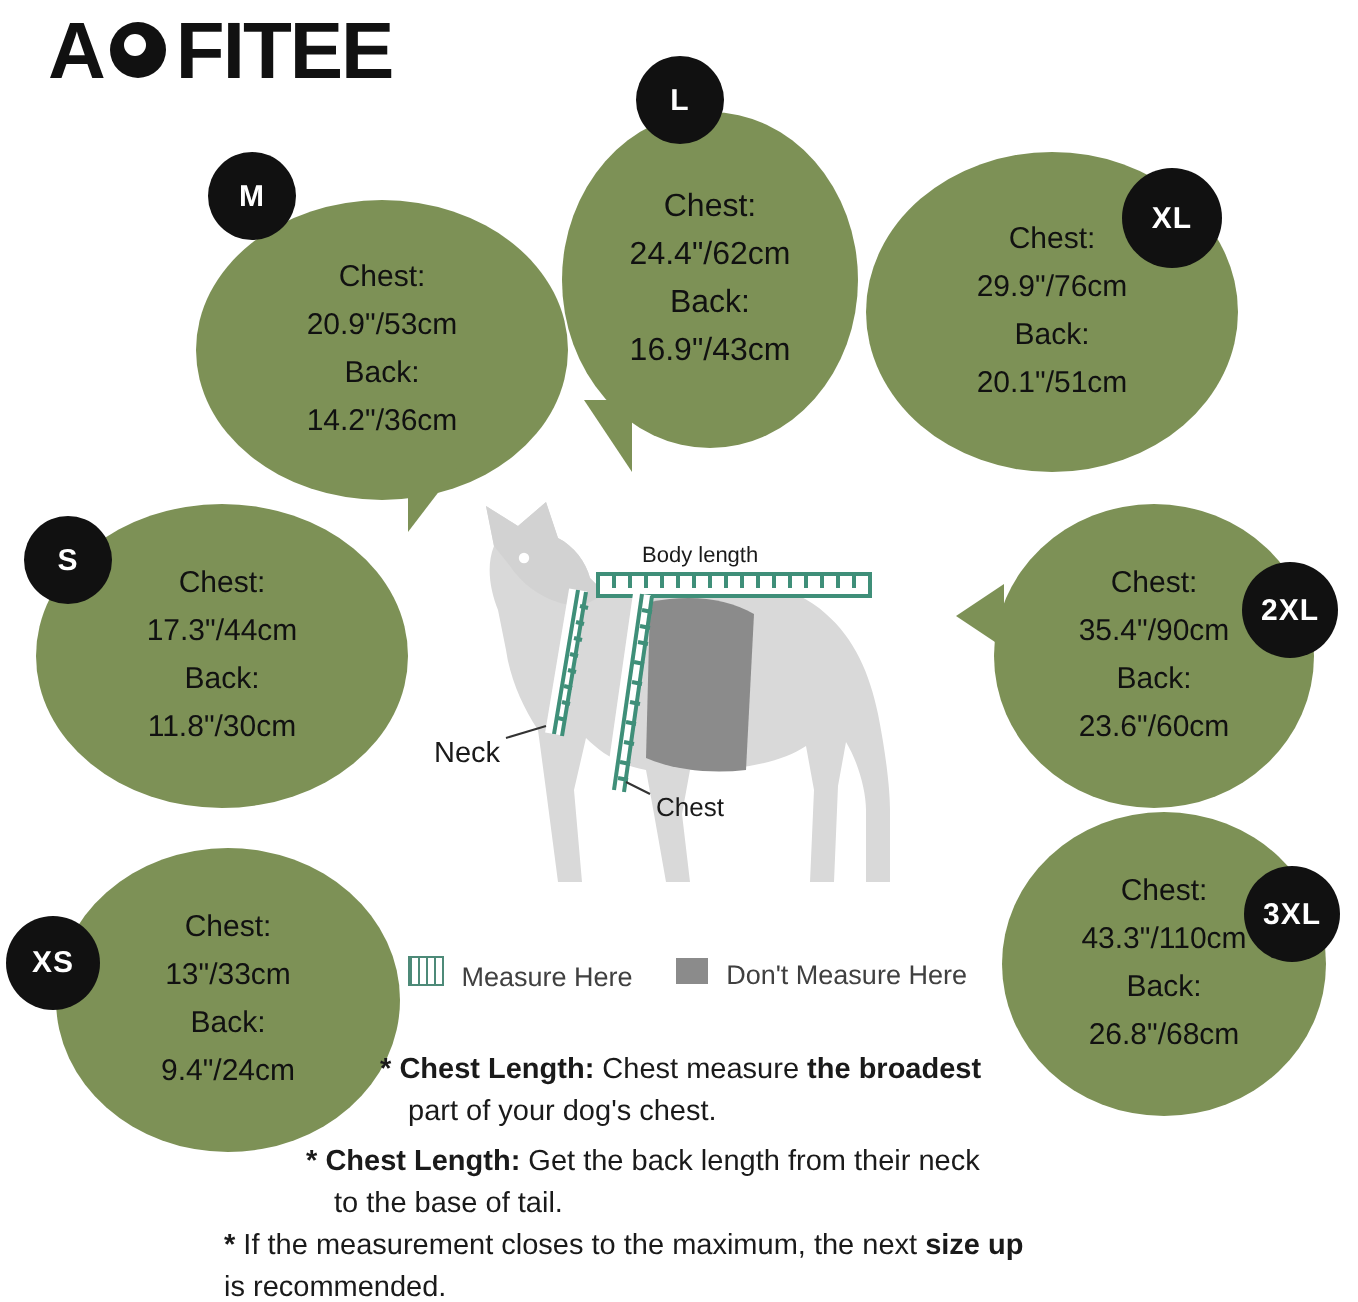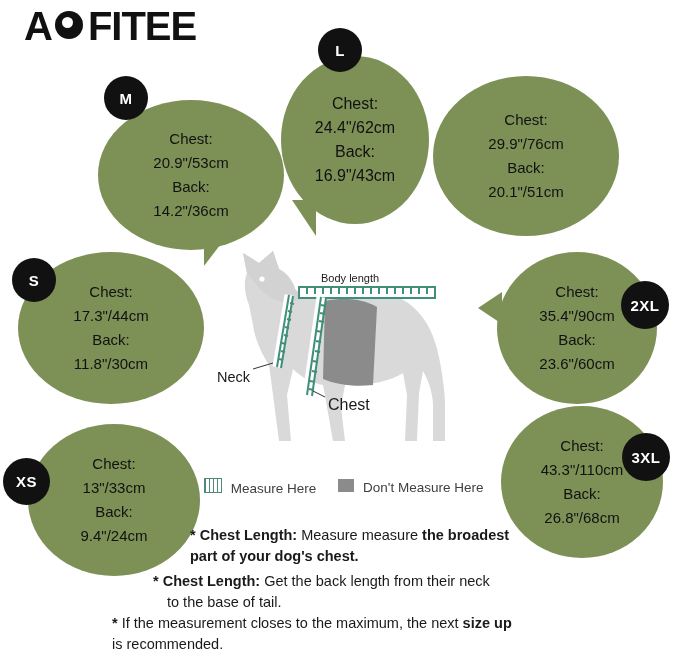--- a/index.html
+++ b/index.html
@@ -173,20 +173,23 @@
   <div class="tail" style="left:292px; top:200px; border-width:0 24px 36px 0; border-color:transparent #7d9156 transparent transparent;"></div>
   <div class="badge" style="left:318px; top:28px; width:44px; height:44px;">
     <span>L</span>
   </div>
 
   <div class="bubble" style="left:433px; top:76px; width:186px; height:160px;">
     <div class="line">Chest:</div>
     <div class="line">29.9"/76cm</div>
     <div class="line">Back:</div>
     <div class="line">20.1"/51cm</div>
+  </div>
+  <div class="badge" style="left:561px; top:84px; width:50px; height:50px;">
+    <span>XL</span>
   </div>
 
   <div class="bubble" style="left:18px; top:252px; width:186px; height:152px;">
     <div class="line">Chest:</div>
     <div class="line">17.3"/44cm</div>
     <div class="line">Back:</div>
     <div class="line">11.8"/30cm</div>
   </div>
   <div class="badge" style="left:12px; top:258px; width:44px; height:44px;">
     <span>S</span>
@@ -295,37 +298,37 @@
         <line x1="114" y1="144" x2="119" y2="145"></line>
       </g>
 
       <line x1="58" y1="124" x2="78" y2="118" stroke="#333" stroke-width="1"></line>
       <line x1="130" y1="152" x2="118" y2="146" stroke="#333" stroke-width="1"></line>
     </svg>
   </div>
 
   <div style="position:absolute; left:321px; top:272px; font-size:11px;">Body length</div>
   <div style="position:absolute; left:217px; top:369px; font-size:14.5px;">Neck</div>
-  <div style="position:absolute; left:328px; top:396px; font-size:16px;">Chest</div>
+  <div style="position:absolute; left:328px; top:396px; font-size:13px;">Chest</div>
 
   <div class="legend">
     <span class="item">
       <span class="sw measure"></span>
       <span>Measure Here</span>
     </span>
     <span class="item">
       <span class="sw dont"></span>
       <span>Don't Measure Here</span>
     </span>
   </div>
 
   <div class="note" style="left:190px; top:525px; width:470px;">
     <span class="star">*</span>
-    <b>Chest Length:</b><span> Measure measure </span><b>the broadest</b><br>
-    <span style="display:inline-block;font-weight:bold;">part of your dog's chest.</span>
+    <b>Chest Length:</b><span> Chest measure </span><b>the broadest</b><br>
+    <span style="margin-left:14px; display:inline-block;">part of your dog's chest.</span>
   </div>
 
   <div class="note" style="left:153px; top:571px; width:500px;">
     <span class="star">*</span>
     <b>Chest Length:</b><span> Get the back length from their neck</span><br>
     <span style="margin-left:14px; display:inline-block;">to the base of tail.</span>
   </div>
 
   <div class="note" style="left:112px; top:613px; width:540px;">
     <span class="star">*</span><span> If the measurement closes to the maximum, the next </span><b>size up</b><br>

